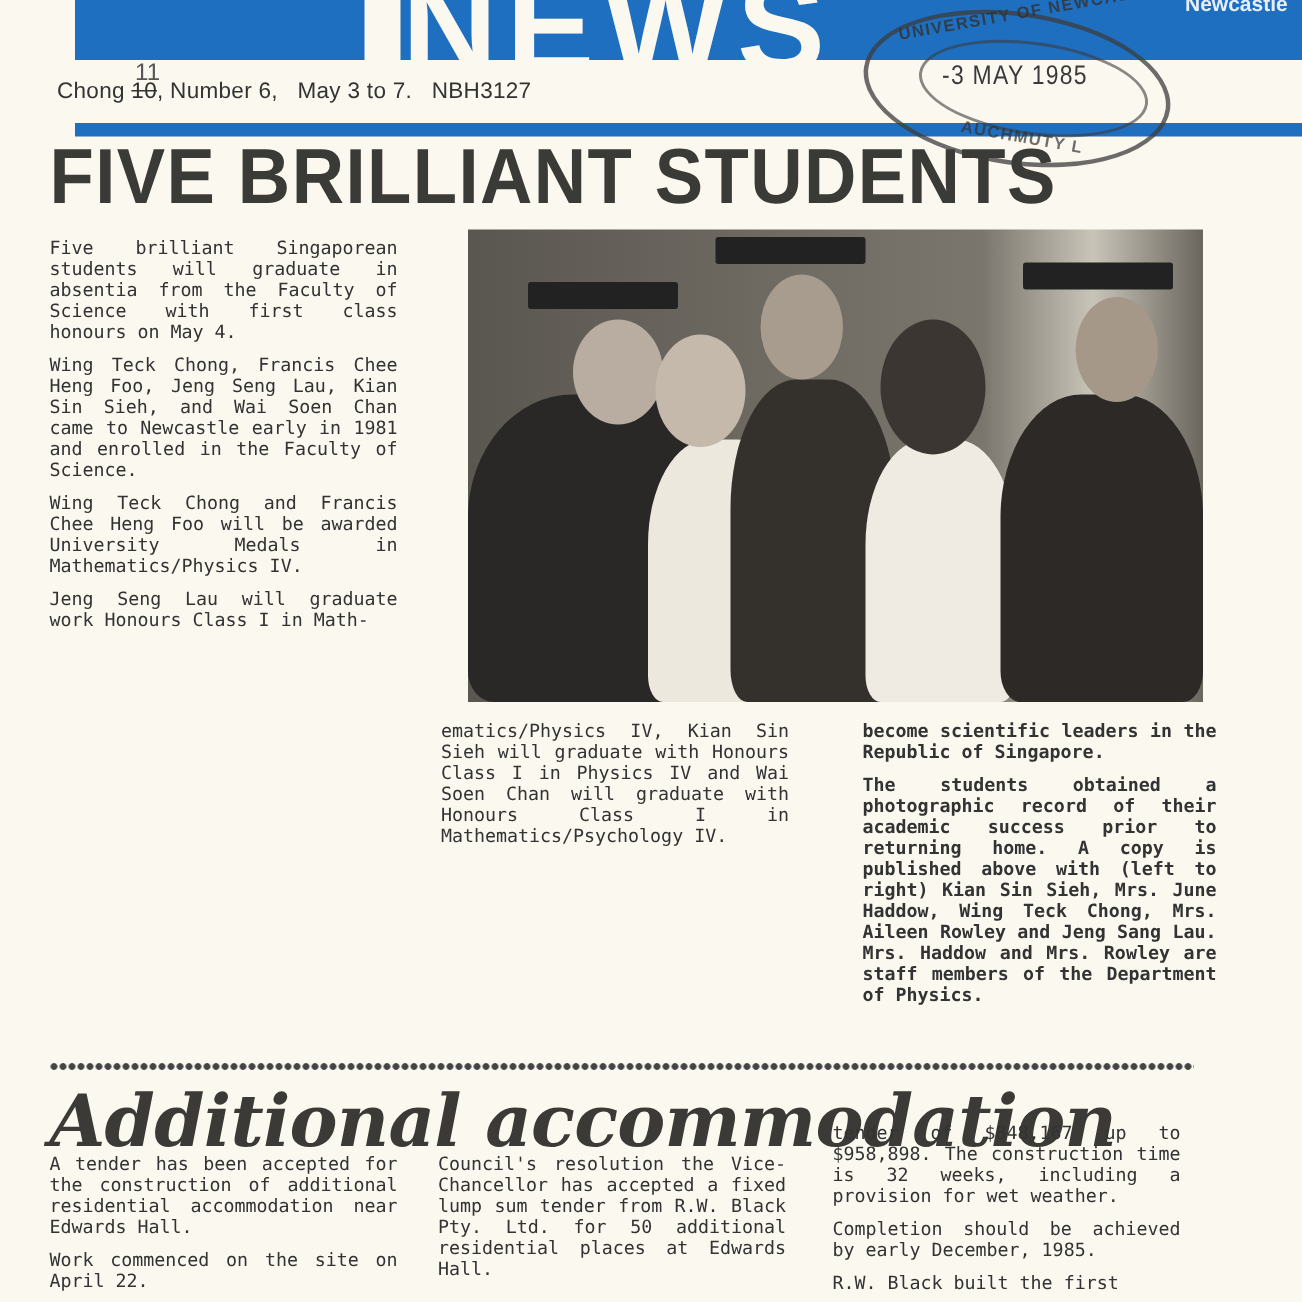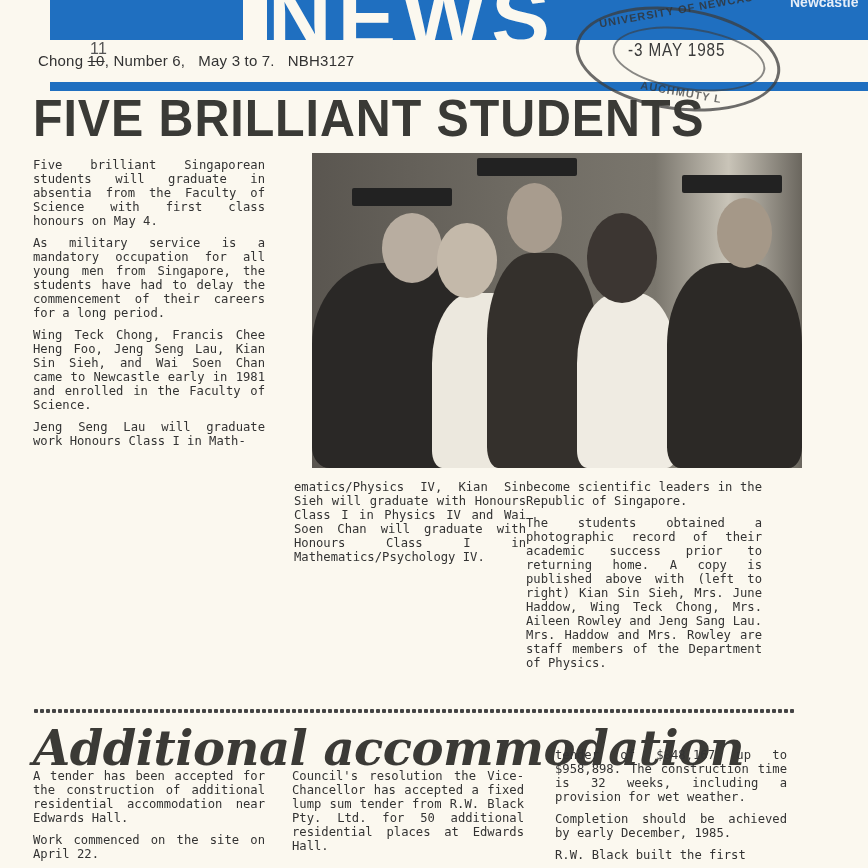--- a/index.html
+++ b/index.html
@@ -70,21 +70,21 @@
     font-size: 52px; color: #3a3a36; letter-spacing: 1px; white-space: nowrap;
     transform: scaleX(0.93); transform-origin: left;
   }
   .col {
     position: absolute; font-size: 12.2px; line-height: 14px; color: #333;
     text-align: justify;
   }
   .col p { margin: 0 0 8px 0; }
   .col1 { left: 33px; top: 158px; width: 232px; }
   .col2 { left: 294px; top: 480px; width: 232px; }
-  .col3 { left: 526px; top: 480px; width: 236px; }
+  .col3 { left: 575px; top: 480px; width: 236px; font-weight: bold; }
   .photo {
     position: absolute; left: 312px; top: 153px; width: 490px; height: 315px;
     background: linear-gradient(90deg, #5a5650 0%, #6e6a62 40%, #7a766d 70%, #c9c4b8 85%, #6a665e 100%);
     overflow: hidden;
   }
   .person { position: absolute; border-radius: 40% 40% 10% 10%; }
   .wavy {
     position: absolute; left: 33px; top: 706px; width: 763px; height: 10px;
     background:
       radial-gradient(circle at 3px 5px, #444 2px, transparent 2.5px) 0 0 / 6px 10px repeat-x;
@@ -114,22 +114,22 @@
 <div class="stamp"></div>
 <div class="stamp-inner"></div>
 <div class="stamp-top">UNIVERSITY OF NEWCASTLE</div>
 <div class="stamp-date">-3 MAY 1985</div>
 <div class="stamp-bottom">AUCHMUTY L</div>
 
 <div class="headline">FIVE BRILLIANT STUDENTS</div>
 
 <div class="col col1">
   <p>Five brilliant Singaporean students will graduate in absentia from the Faculty of Science with first class honours on May 4.</p>
-  <p>As military service is a mandatory occupation for all young men from Singapore, the students have had to delay the commencement of their careers for a long period.</p>
   <p>Wing Teck Chong, Francis Chee Heng Foo, Jeng Seng Lau, Kian Sin Sieh, and Wai Soen Chan came to Newcastle early in 1981 and enrolled in the Faculty of Science.</p>
+  <p>Wing Teck Chong and Francis Chee Heng Foo will be awarded University Medals in Mathematics/Physics IV.</p>
   <p>Jeng Seng Lau will graduate work Honours Class I in Math-</p>
 </div>
 
 <div class="photo" title="Group photo: three graduates in caps and gowns with two women">
   <div class="person" style="left:0;top:110px;width:175px;height:205px;background:#2a2826;"></div>
   <div class="person" style="left:70px;top:60px;width:60px;height:70px;background:#b8ada0;border-radius:50%;"></div>
   <div class="person" style="left:40px;top:35px;width:100px;height:18px;background:#222;border-radius:2px;"></div>
   <div class="person" style="left:120px;top:140px;width:100px;height:175px;background:#ece8de;"></div>
   <div class="person" style="left:125px;top:70px;width:60px;height:75px;background:#c4b9aa;border-radius:50%;"></div>
   <div class="person" style="left:175px;top:100px;width:110px;height:215px;background:#34302c;"></div>

